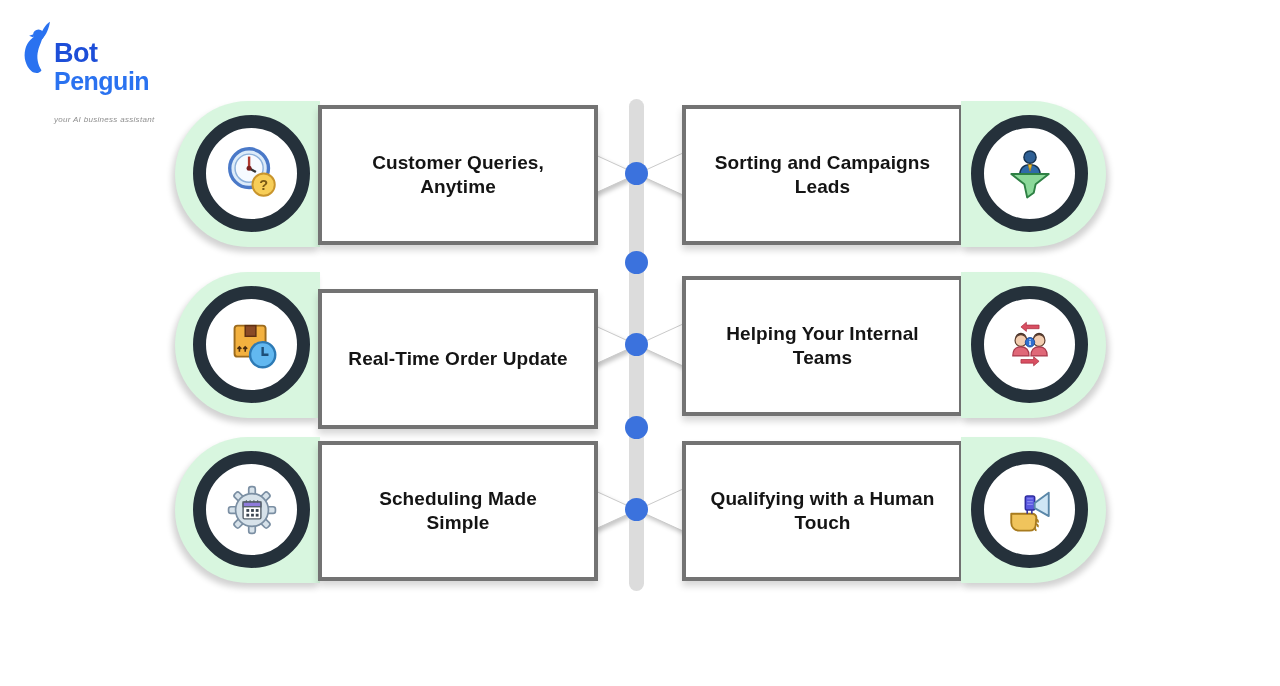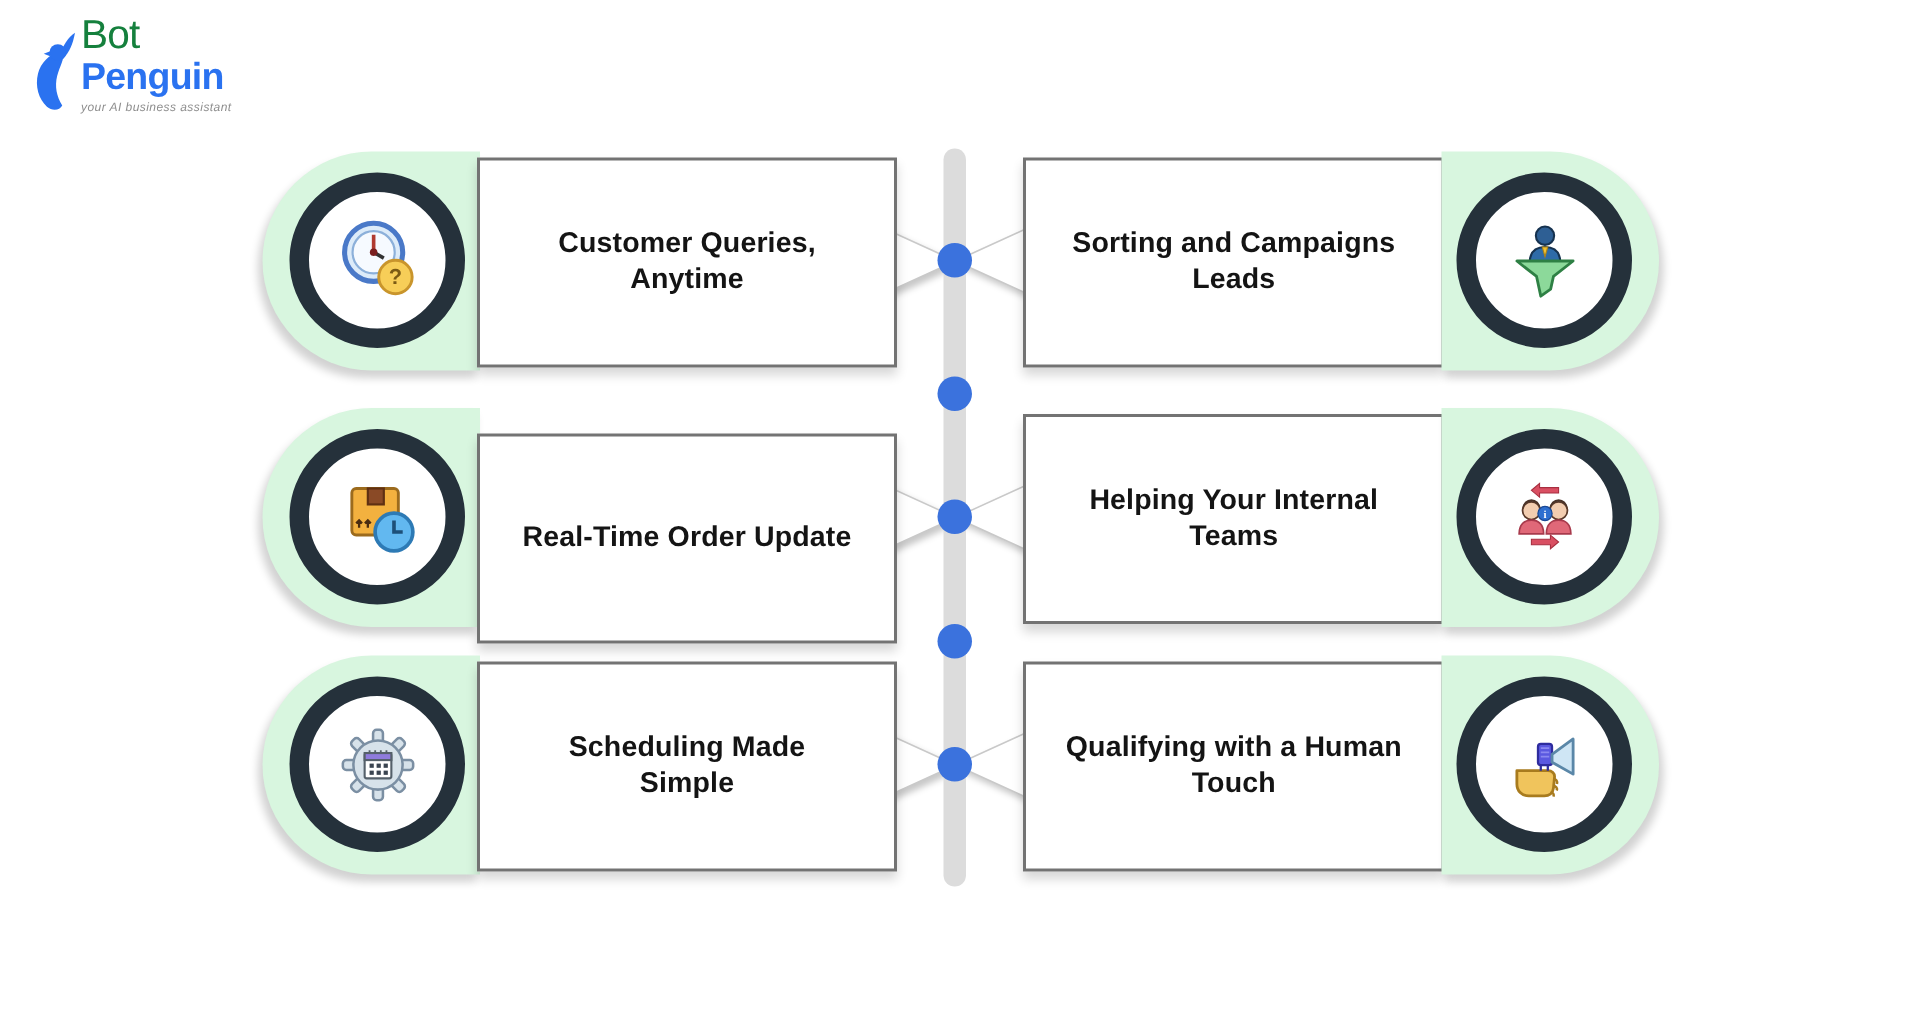--- a/index.html
+++ b/index.html
@@ -3,43 +3,43 @@
 <meta charset="utf-8">
 <style>
   html,body{margin:0;padding:0;background:#ffffff;}
   body{font-family:"Liberation Sans",sans-serif;}
   .stage{position:relative;width:1280px;height:686px;background:#ffffff;overflow:hidden;}
 
   
   .logo{position:absolute;left:16px;top:10px;display:flex;align-items:flex-start;}
   .logo .mark{width:34px;height:62px;margin-top:8px;}
   .logo .words{margin-left:4px;line-height:1;}
-  .logo .bot{font-size:27px;font-weight:normal;color:#15803d;letter-spacing:-0.5px;}
+  .logo .bot{font-size:27px;font-weight:bold;color:#1d4ed8;letter-spacing:-0.5px;margin-top:30px;}
   .logo .penguin{font-size:25px;font-weight:bold;color:#2a72f0;letter-spacing:-0.5px;margin-top:2px;}
-  .logo .tagline{font-size:8px;font-style:italic;color:#8e8e8e;margin-top:4px;letter-spacing:0.3px;text-align:center;}
+  .logo .tagline{font-size:8px;font-style:italic;color:#8e8e8e;margin-top:22px;letter-spacing:0.3px;text-align:center;}
 
   
   .center-bar{position:absolute;left:629px;top:99px;width:15px;height:492px;
               background:#dcdcdc;border-radius:8px;z-index:2;}
   .dot{position:absolute;width:23px;height:23px;border-radius:50%;background:#3b72dd;
        left:625px;z-index:4;}
 
   
   .pointer{position:absolute;z-index:1;filter:drop-shadow(2px 3px 2px rgba(0,0,0,0.22));}
 
   
   .capsule{position:absolute;width:145px;height:146px;background:#d8f6df;z-index:3;}
   .capsule.left{border-radius:73px 0 0 73px;box-shadow:-3px 5px 6px rgba(0,0,0,0.18);}
   .capsule.right{border-radius:0 73px 73px 0;box-shadow:3px 5px 6px rgba(0,0,0,0.18);}
   .ring{position:absolute;top:14px;width:117px;height:117px;border-radius:50%;
         background:#ffffff;border:13px solid #25313b;box-sizing:border-box;
         display:flex;align-items:center;justify-content:center;}
   .capsule.left .ring{left:18px;}
   .capsule.right .ring{right:18px;}
-  .card{position:absolute;height:140px;background:#ffffff;border:2px solid #737373;
+  .card{position:absolute;height:140px;background:#ffffff;border:4px solid #737373;
         box-sizing:border-box;z-index:3;display:flex;align-items:center;justify-content:center;
         box-shadow:0 5px 7px rgba(0,0,0,0.16);}
   .card .title{font-size:19px;font-weight:bold;color:#141414;text-align:center;
                line-height:1.25;white-space:pre-line;letter-spacing:0.1px;}
   .icon-wrap{width:64px;height:64px;display:flex;align-items:center;justify-content:center;}
 </style>
 </head>
 <body>
 
 <div class="stage">

